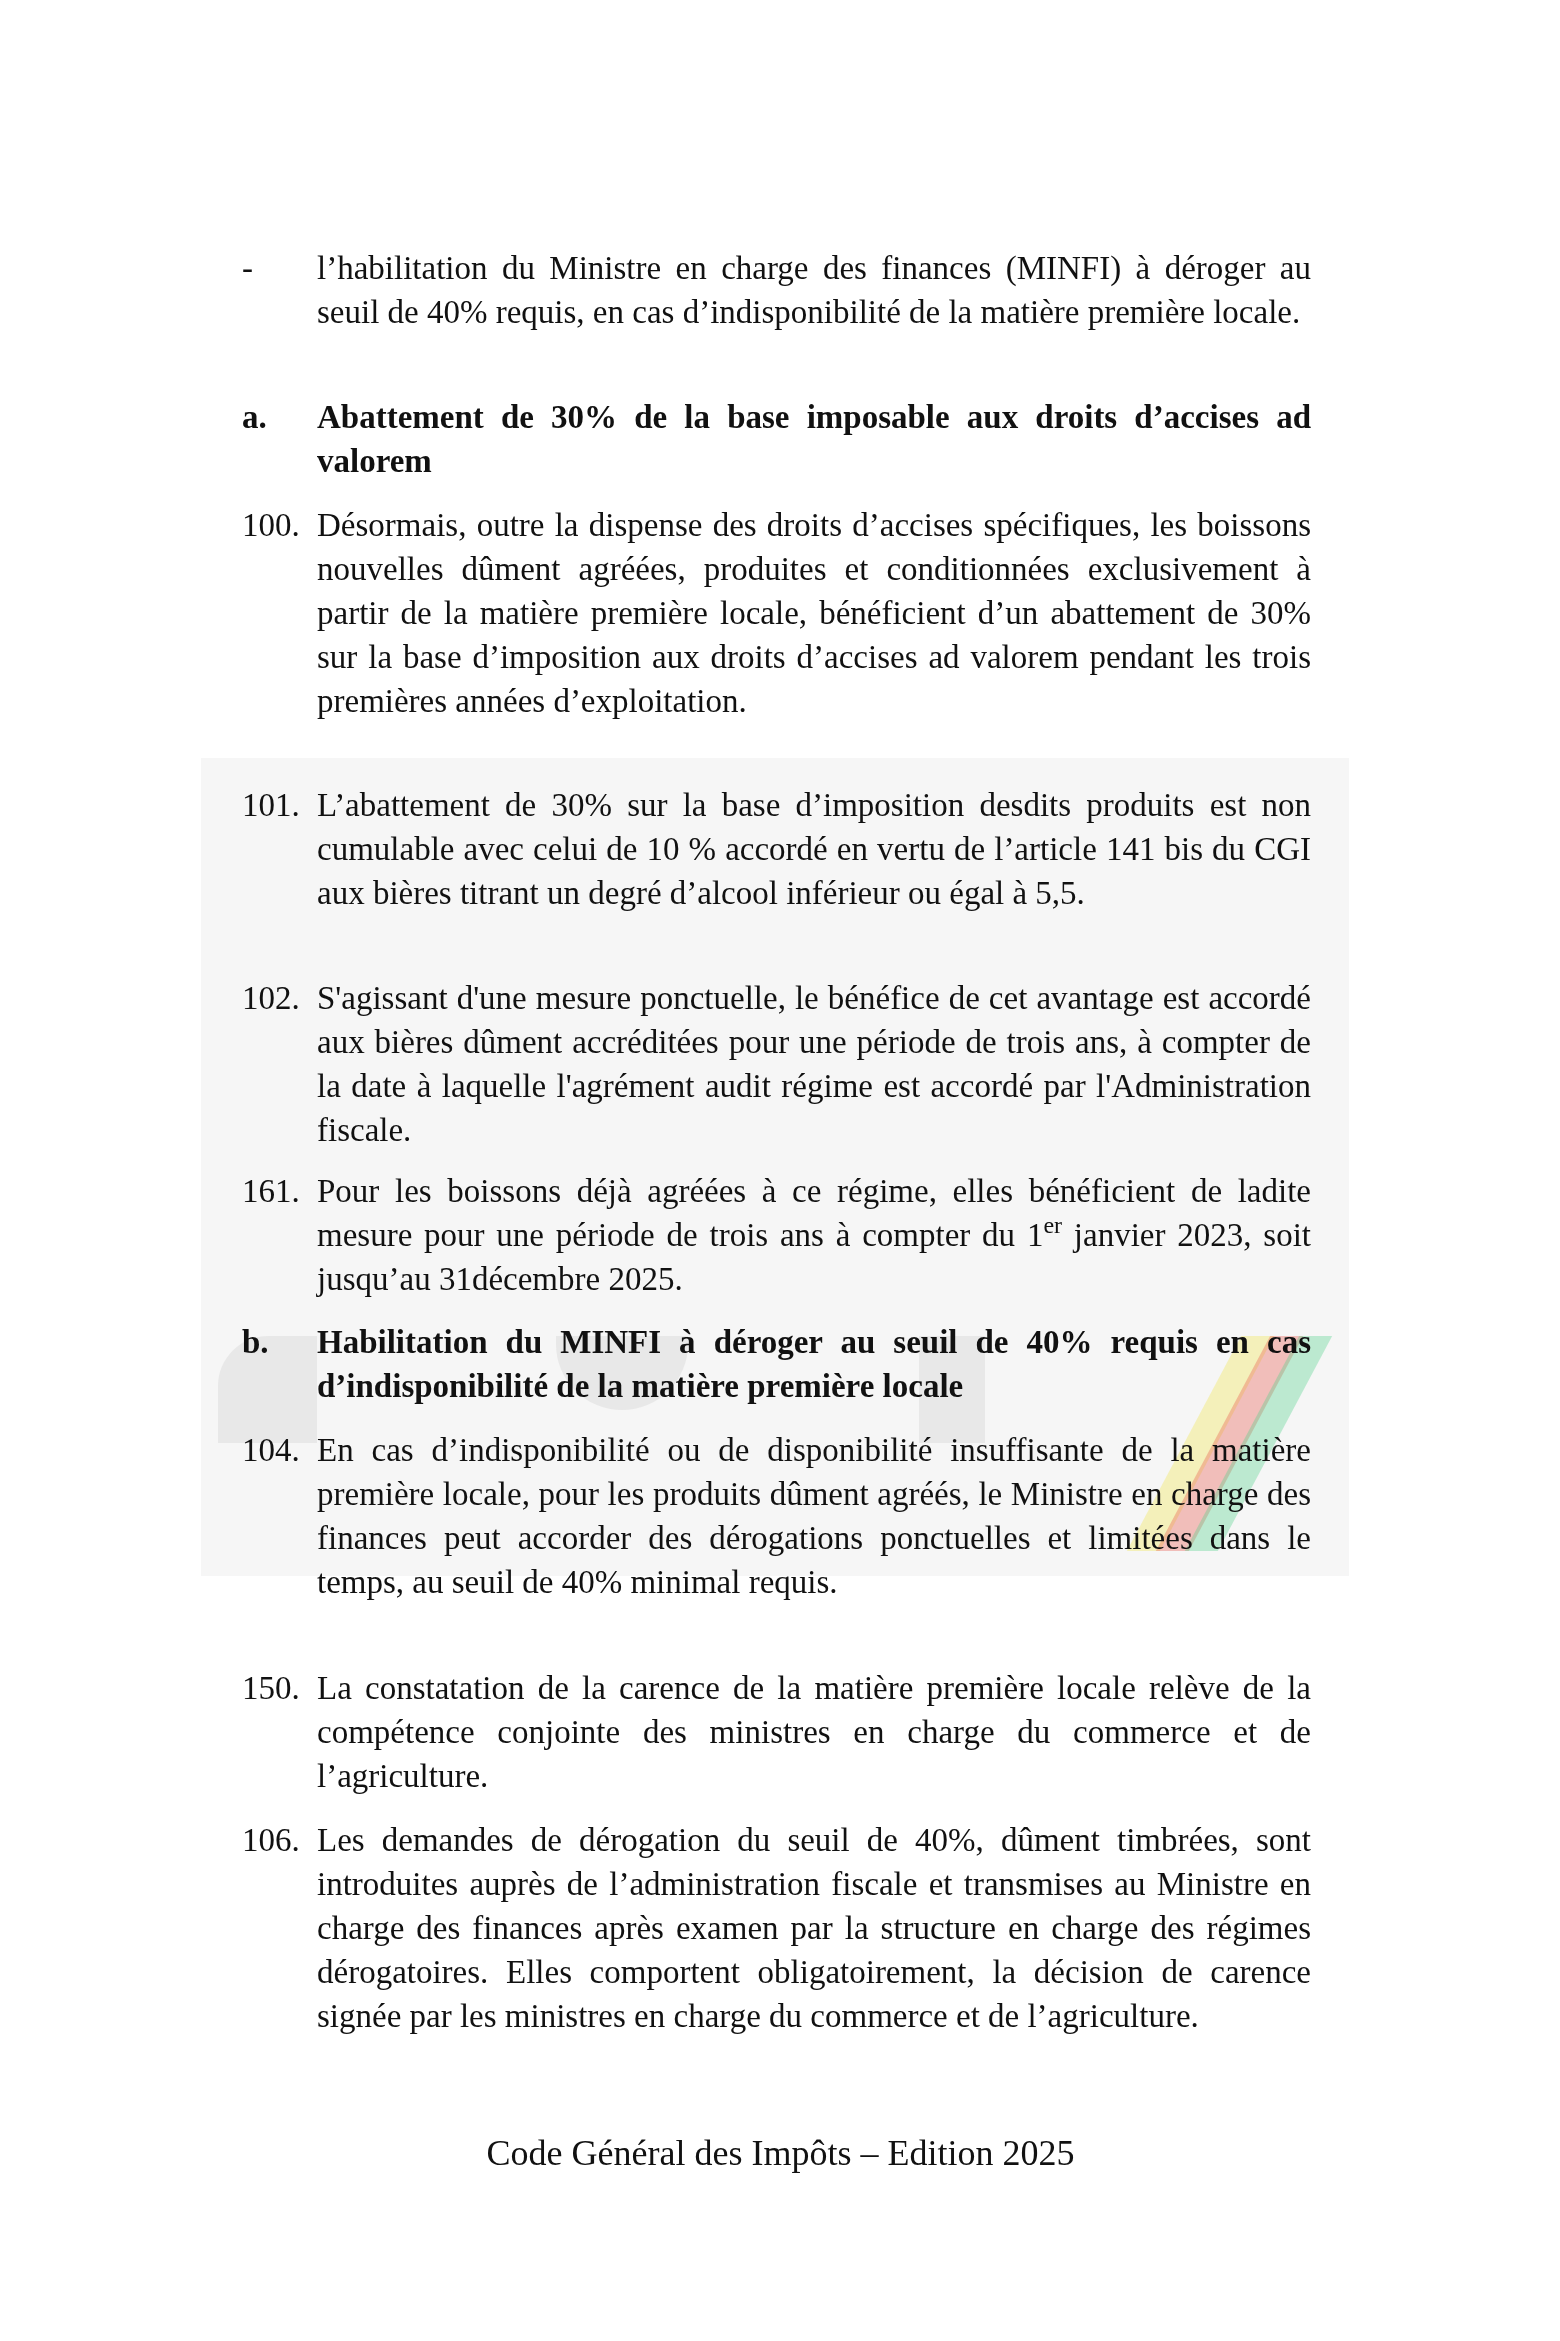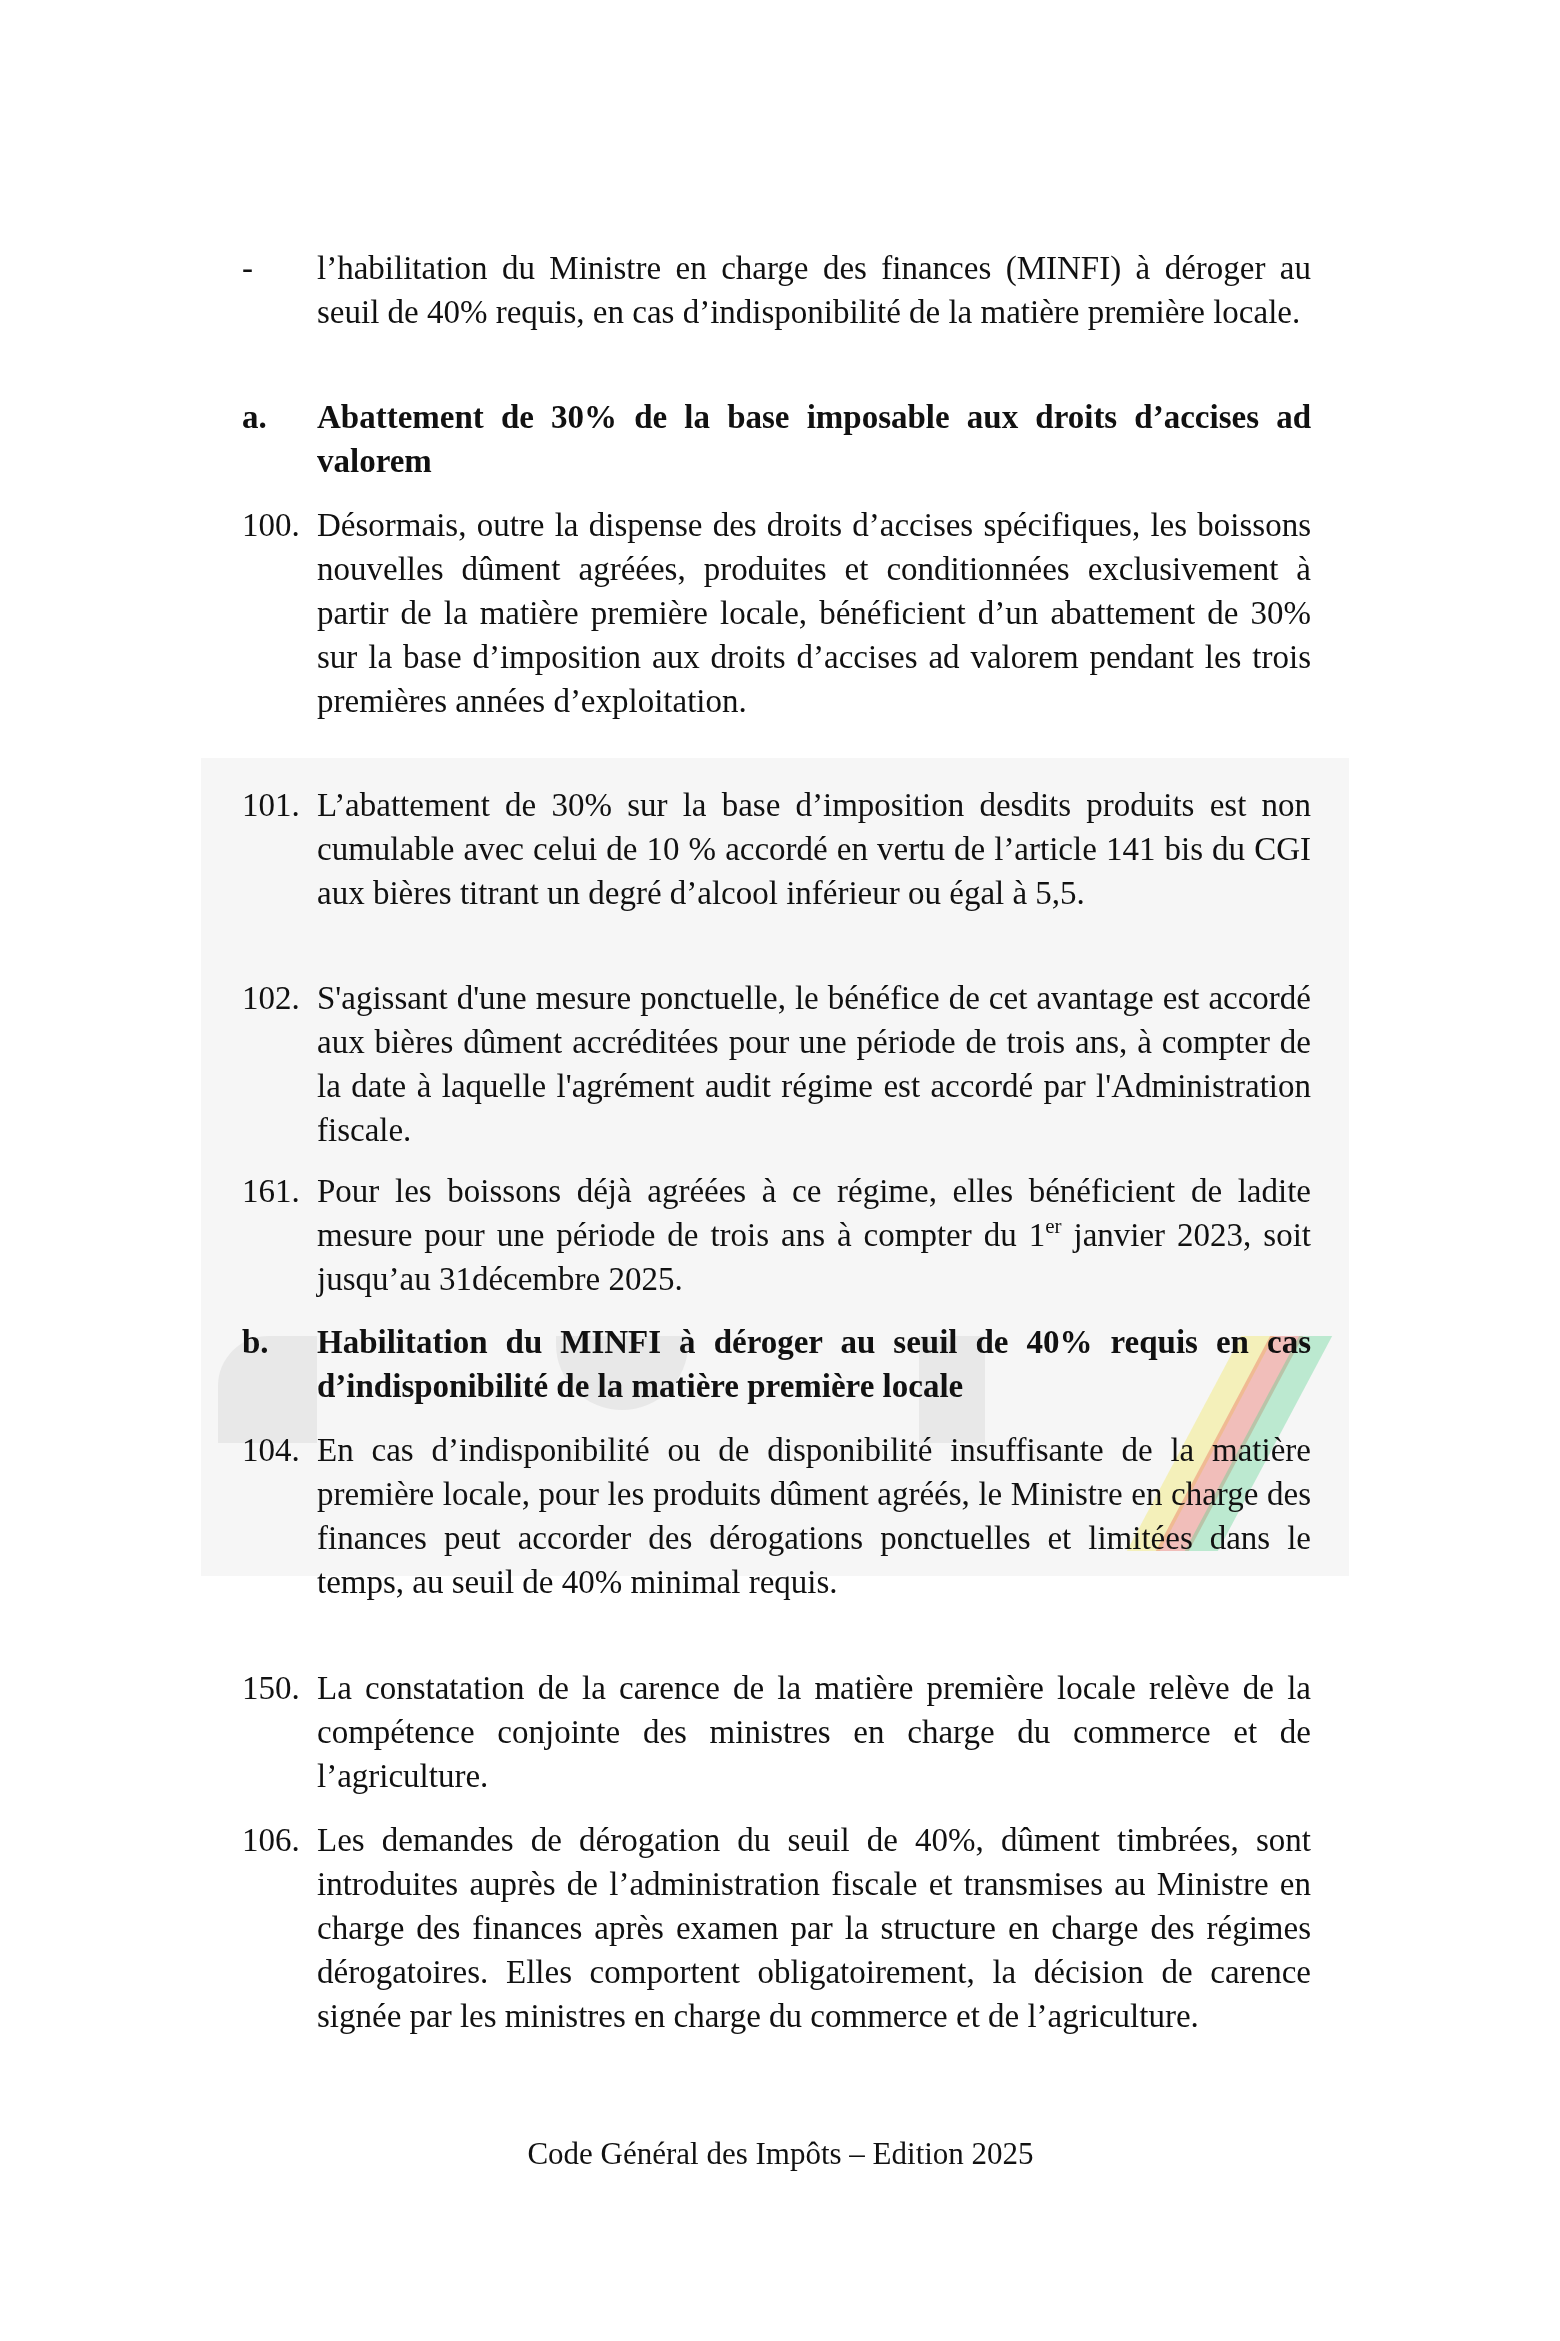--- a/index.html
+++ b/index.html
@@ -9,22 +9,22 @@
                background: #f6f6f6; z-index: 0; }
   .wm-shape { position: absolute; background: #dcdcdc; opacity: 0.55; }
   .wm-stripe { position: absolute; width: 33px; height: 215px; transform: skewX(-28deg); opacity: 0.35; }
   .content { position: absolute; left: 0; top: 0; width: 1561px; z-index: 1; }
   .item { position: absolute; left: 242px; width: 1069px; font-size: 33px; line-height: 44px; }
   .marker { position: absolute; left: 0; top: 0; width: 74px; }
   .marker.bold { font-weight: normal; }
   .text { margin-left: 75px; text-align: justify; text-align-last: left; }
   .heading .text { font-weight: bold; }
   .heading .marker { font-weight: bold; }
-  sup { font-size: 21px; line-height: 0; vertical-align: 13.2px; }
-  .footer { position: absolute; left: 0; width: 1561px; text-align: center; font-size: 31px; line-height: 35px; }
+  sup { font-size: 24px; line-height: 0; vertical-align: 13.2px; }
+  .footer { position: absolute; left: 0; width: 1561px; text-align: center; font-size: 36px; line-height: 35px; }
 </style>
 </head>
 <body>
 
 <div class="watermark">
   <div class="wm-shape" style="left:16.5px;top:578px;width:99px;height:107px;border-radius:50px 0 0 0;"></div>
   <div class="wm-shape" style="left:355px;top:578px;width:132px;height:74px;border-radius:0 0 66px 66px;"></div>
   <div class="wm-shape" style="left:718px;top:578px;width:66px;height:107px;"></div>
   <div class="wm-stripe" style="left:983px;top:578px;background:#f2e64a;"></div>
   <div class="wm-stripe" style="left:1012px;top:578px;background:#e8554a;"></div>

